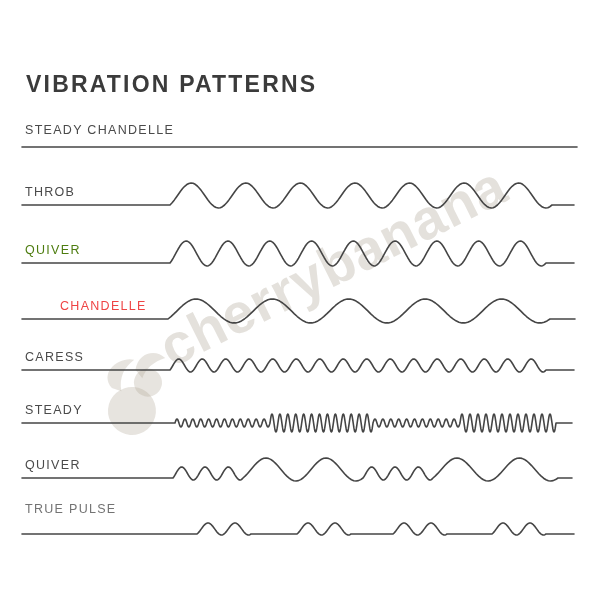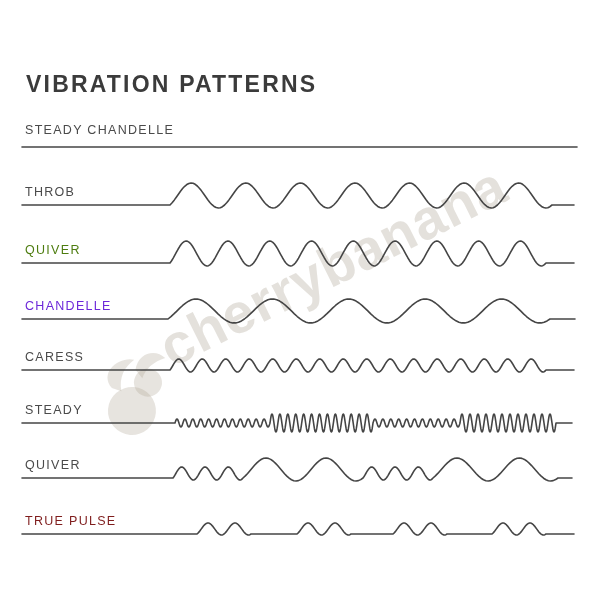--- a/index.html
+++ b/index.html
@@ -82,20 +82,20 @@
       <path d="M22.00 370.00L170.00 370.00L170.00 370.00L170.90 368.75L171.81 367.30L172.71 365.76L173.62 364.20L174.52 362.71L175.42 361.39L176.33 360.30L177.23 359.52L178.13 359.08L179.04 359.02L179.94 359.34L180.85 360.01L181.75 361.00L182.65 362.25L183.56 363.70L184.46 365.24L185.37 366.80L186.27 368.29L187.17 369.61L188.08 370.70L188.98 371.48L189.88 371.92L190.79 371.98L191.69 371.66L192.60 370.99L193.50 370.00L194.40 368.75L195.31 367.30L196.21 365.76L197.12 364.20L198.02 362.71L198.92 361.39L199.83 360.30L200.73 359.52L201.63 359.08L202.54 359.02L203.44 359.34L204.35 360.01L205.25 361.00L206.15 362.25L207.06 363.70L207.96 365.24L208.87 366.80L209.77 368.29L210.67 369.61L211.58 370.70L212.48 371.48L213.38 371.92L214.29 371.98L215.19 371.66L216.10 370.99L217.00 370.00L217.90 368.75L218.81 367.30L219.71 365.76L220.62 364.20L221.52 362.71L222.42 361.39L223.33 360.30L224.23 359.52L225.13 359.08L226.04 359.02L226.94 359.34L227.85 360.01L228.75 361.00L229.65 362.25L230.56 363.70L231.46 365.24L232.37 366.80L233.27 368.29L234.17 369.61L235.08 370.70L235.98 371.48L236.88 371.92L237.79 371.98L238.69 371.66L239.60 370.99L240.50 370.00L241.40 368.75L242.31 367.30L243.21 365.76L244.12 364.20L245.02 362.71L245.92 361.39L246.83 360.30L247.73 359.52L248.63 359.08L249.54 359.02L250.44 359.34L251.35 360.01L252.25 361.00L253.15 362.25L254.06 363.70L254.96 365.24L255.87 366.80L256.77 368.29L257.67 369.61L258.58 370.70L259.48 371.48L260.38 371.92L261.29 371.98L262.19 371.66L263.10 370.99L264.00 370.00L264.90 368.75L265.81 367.30L266.71 365.76L267.62 364.20L268.52 362.71L269.42 361.39L270.33 360.30L271.23 359.52L272.13 359.08L273.04 359.02L273.94 359.34L274.85 360.01L275.75 361.00L276.65 362.25L277.56 363.70L278.46 365.24L279.37 366.80L280.27 368.29L281.17 369.61L282.08 370.70L282.98 371.48L283.88 371.92L284.79 371.98L285.69 371.66L286.60 370.99L287.50 370.00L288.40 368.75L289.31 367.30L290.21 365.76L291.12 364.20L292.02 362.71L292.92 361.39L293.83 360.30L294.73 359.52L295.63 359.08L296.54 359.02L297.44 359.34L298.35 360.01L299.25 361.00L300.15 362.25L301.06 363.70L301.96 365.24L302.87 366.80L303.77 368.29L304.67 369.61L305.58 370.70L306.48 371.48L307.38 371.92L308.29 371.98L309.19 371.66L310.10 370.99L311.00 370.00L311.90 368.75L312.81 367.30L313.71 365.76L314.62 364.20L315.52 362.71L316.42 361.39L317.33 360.30L318.23 359.52L319.13 359.08L320.04 359.02L320.94 359.34L321.85 360.01L322.75 361.00L323.65 362.25L324.56 363.70L325.46 365.24L326.37 366.80L327.27 368.29L328.17 369.61L329.08 370.70L329.98 371.48L330.88 371.92L331.79 371.98L332.69 371.66L333.60 370.99L334.50 370.00L335.40 368.75L336.31 367.30L337.21 365.76L338.12 364.20L339.02 362.71L339.92 361.39L340.83 360.30L341.73 359.52L342.63 359.08L343.54 359.02L344.44 359.34L345.35 360.01L346.25 361.00L347.15 362.25L348.06 363.70L348.96 365.24L349.87 366.80L350.77 368.29L351.67 369.61L352.58 370.70L353.48 371.48L354.38 371.92L355.29 371.98L356.19 371.66L357.10 370.99L358.00 370.00L358.90 368.75L359.81 367.30L360.71 365.76L361.62 364.20L362.52 362.71L363.42 361.39L364.33 360.30L365.23 359.52L366.13 359.08L367.04 359.02L367.94 359.34L368.85 360.01L369.75 361.00L370.65 362.25L371.56 363.70L372.46 365.24L373.37 366.80L374.27 368.29L375.17 369.61L376.08 370.70L376.98 371.48L377.88 371.92L378.79 371.98L379.69 371.66L380.60 370.99L381.50 370.00L382.40 368.75L383.31 367.30L384.21 365.76L385.12 364.20L386.02 362.71L386.92 361.39L387.83 360.30L388.73 359.52L389.63 359.08L390.54 359.02L391.44 359.34L392.35 360.01L393.25 361.00L394.15 362.25L395.06 363.70L395.96 365.24L396.87 366.80L397.77 368.29L398.67 369.61L399.58 370.70L400.48 371.48L401.38 371.92L402.29 371.98L403.19 371.66L404.10 370.99L405.00 370.00L405.90 368.75L406.81 367.30L407.71 365.76L408.62 364.20L409.52 362.71L410.42 361.39L411.33 360.30L412.23 359.52L413.13 359.08L414.04 359.02L414.94 359.34L415.85 360.01L416.75 361.00L417.65 362.25L418.56 363.70L419.46 365.24L420.37 366.80L421.27 368.29L422.17 369.61L423.08 370.70L423.98 371.48L424.88 371.92L425.79 371.98L426.69 371.66L427.60 370.99L428.50 370.00L429.40 368.75L430.31 367.30L431.21 365.76L432.12 364.20L433.02 362.71L433.92 361.39L434.83 360.30L435.73 359.52L436.63 359.08L437.54 359.02L438.44 359.34L439.35 360.01L440.25 361.00L441.15 362.25L442.06 363.70L442.96 365.24L443.87 366.80L444.77 368.29L445.67 369.61L446.58 370.70L447.48 371.48L448.38 371.92L449.29 371.98L450.19 371.66L451.10 370.99L452.00 370.00L452.90 368.75L453.81 367.30L454.71 365.76L455.62 364.20L456.52 362.71L457.42 361.39L458.33 360.30L459.23 359.52L460.13 359.08L461.04 359.02L461.94 359.34L462.85 360.01L463.75 361.00L464.65 362.25L465.56 363.70L466.46 365.24L467.37 366.80L468.27 368.29L469.17 369.61L470.08 370.70L470.98 371.48L471.88 371.92L472.79 371.98L473.69 371.66L474.60 370.99L475.50 370.00L476.40 368.75L477.31 367.30L478.21 365.76L479.12 364.20L480.02 362.71L480.92 361.39L481.83 360.30L482.73 359.52L483.63 359.08L484.54 359.02L485.44 359.34L486.35 360.01L487.25 361.00L488.15 362.25L489.06 363.70L489.96 365.24L490.87 366.80L491.77 368.29L492.67 369.61L493.58 370.70L494.48 371.48L495.38 371.92L496.29 371.98L497.19 371.66L498.10 370.99L499.00 370.00L499.90 368.75L500.81 367.30L501.71 365.76L502.62 364.20L503.52 362.71L504.42 361.39L505.33 360.30L506.23 359.52L507.13 359.08L508.04 359.02L508.94 359.34L509.85 360.01L510.75 361.00L511.65 362.25L512.56 363.70L513.46 365.24L514.37 366.80L515.27 368.29L516.17 369.61L517.08 370.70L517.98 371.48L518.88 371.92L519.79 371.98L520.69 371.66L521.60 370.99L522.50 370.00L523.40 368.75L524.31 367.30L525.21 365.76L526.12 364.20L527.02 362.71L527.92 361.39L528.83 360.30L529.73 359.52L530.63 359.08L531.54 359.02L532.44 359.34L533.35 360.01L534.25 361.00L535.15 362.25L536.06 363.70L536.96 365.24L537.87 366.80L538.77 368.29L539.67 369.61L540.58 370.70L541.48 371.48L542.38 371.92L543.29 371.98L544.19 371.66L545.10 370.99L546.00 370.00L546.00 370.00L574.00 370.00" fill="none" stroke="#454545" stroke-width="1.6" stroke-linecap="round" stroke-linejoin="round"></path>
       <path d="M22.00 423.00L175.00 423.00L175.00 423.00L175.30 422.04L175.61 421.14L175.91 420.35L176.22 419.71L176.52 419.26L176.83 419.03L177.13 419.03L177.44 419.26L177.74 419.71L178.04 420.35L178.35 421.14L178.65 422.04L178.96 423.00L179.26 423.96L179.57 424.86L179.87 425.65L180.18 426.29L180.48 426.74L180.79 426.97L181.09 426.97L181.39 426.74L181.70 426.29L182.00 425.65L182.31 424.86L182.61 423.96L182.92 423.00L183.22 422.04L183.53 421.14L183.83 420.35L184.13 419.71L184.44 419.26L184.74 419.03L185.05 419.03L185.35 419.26L185.66 419.71L185.96 420.35L186.27 421.14L186.57 422.04L186.88 423.00L187.18 423.96L187.48 424.86L187.79 425.65L188.09 426.29L188.40 426.74L188.70 426.97L189.01 426.97L189.31 426.74L189.62 426.29L189.92 425.65L190.22 424.86L190.53 423.96L190.83 423.00L191.14 422.04L191.44 421.14L191.75 420.35L192.05 419.71L192.36 419.26L192.66 419.03L192.96 419.03L193.27 419.26L193.57 419.71L193.88 420.35L194.18 421.14L194.49 422.04L194.79 423.00L195.10 423.96L195.40 424.86L195.71 425.65L196.01 426.29L196.31 426.74L196.62 426.97L196.92 426.97L197.23 426.74L197.53 426.29L197.84 425.65L198.14 424.86L198.45 423.96L198.75 423.00L199.05 422.04L199.36 421.14L199.66 420.35L199.97 419.71L200.27 419.26L200.58 419.03L200.88 419.03L201.19 419.26L201.49 419.71L201.79 420.35L202.10 421.14L202.40 422.04L202.71 423.00L203.01 423.96L203.32 424.86L203.62 425.65L203.93 426.29L204.23 426.74L204.54 426.97L204.84 426.97L205.14 426.74L205.45 426.29L205.75 425.65L206.06 424.86L206.36 423.96L206.67 423.00L206.97 422.04L207.28 421.14L207.58 420.35L207.88 419.71L208.19 419.26L208.49 419.03L208.80 419.03L209.10 419.26L209.41 419.71L209.71 420.35L210.02 421.14L210.32 422.04L210.63 423.00L210.93 423.96L211.23 424.86L211.54 425.65L211.84 426.29L212.15 426.74L212.45 426.97L212.76 426.97L213.06 426.74L213.37 426.29L213.67 425.65L213.97 424.86L214.28 423.96L214.58 423.00L214.89 422.04L215.19 421.14L215.50 420.35L215.80 419.71L216.11 419.26L216.41 419.03L216.71 419.03L217.02 419.26L217.32 419.71L217.63 420.35L217.93 421.14L218.24 422.04L218.54 423.00L218.85 423.96L219.15 424.86L219.46 425.65L219.76 426.29L220.06 426.74L220.37 426.97L220.67 426.97L220.98 426.74L221.28 426.29L221.59 425.65L221.89 424.86L222.20 423.96L222.50 423.00L222.80 422.04L223.11 421.14L223.41 420.35L223.72 419.71L224.02 419.26L224.33 419.03L224.63 419.03L224.94 419.26L225.24 419.71L225.54 420.35L225.85 421.14L226.15 422.04L226.46 423.00L226.76 423.96L227.07 424.86L227.37 425.65L227.68 426.29L227.98 426.74L228.29 426.97L228.59 426.97L228.89 426.74L229.20 426.29L229.50 425.65L229.81 424.86L230.11 423.96L230.42 423.00L230.72 422.04L231.03 421.14L231.33 420.35L231.63 419.71L231.94 419.26L232.24 419.03L232.55 419.03L232.85 419.26L233.16 419.71L233.46 420.35L233.77 421.14L234.07 422.04L234.38 423.00L234.68 423.96L234.98 424.86L235.29 425.65L235.59 426.29L235.90 426.74L236.20 426.97L236.51 426.97L236.81 426.74L237.12 426.29L237.42 425.65L237.72 424.86L238.03 423.96L238.33 423.00L238.64 422.04L238.94 421.14L239.25 420.35L239.55 419.71L239.86 419.26L240.16 419.03L240.46 419.03L240.77 419.26L241.07 419.71L241.38 420.35L241.68 421.14L241.99 422.04L242.29 423.00L242.60 423.96L242.90 424.86L243.21 425.65L243.51 426.29L243.81 426.74L244.12 426.97L244.42 426.97L244.73 426.74L245.03 426.29L245.34 425.65L245.64 424.86L245.95 423.96L246.25 423.00L246.55 422.04L246.86 421.14L247.16 420.35L247.47 419.71L247.77 419.26L248.08 419.03L248.38 419.03L248.69 419.26L248.99 419.71L249.29 420.35L249.60 421.14L249.90 422.04L250.21 423.00L250.51 423.96L250.82 424.86L251.12 425.65L251.43 426.29L251.73 426.74L252.04 426.97L252.34 426.97L252.64 426.74L252.95 426.29L253.25 425.65L253.56 424.86L253.86 423.96L254.17 423.00L254.47 422.04L254.78 421.14L255.08 420.35L255.38 419.71L255.69 419.26L255.99 419.03L256.30 419.03L256.60 419.26L256.91 419.71L257.21 420.35L257.52 421.14L257.82 422.04L258.13 423.00L258.43 423.96L258.73 424.86L259.04 425.65L259.34 426.29L259.65 426.74L259.95 426.97L260.26 426.97L260.56 426.74L260.87 426.29L261.17 425.65L261.47 424.86L261.78 423.96L262.08 423.00L262.39 422.04L262.69 421.14L263.00 420.35L263.30 419.71L263.61 419.26L263.91 419.03L264.21 419.03L264.52 419.26L264.82 419.71L265.13 420.35L265.43 421.14L265.74 422.04L266.04 423.00L266.35 423.96L266.65 424.86L266.96 425.65L267.26 426.29L267.56 426.74L267.87 426.97L268.17 426.97L268.48 426.74L268.78 426.29L269.09 425.65L269.39 424.86L269.70 423.96L270.00 423.00L270.00 423.00L270.30 420.85L270.61 418.82L270.91 417.03L271.22 415.59L271.52 414.58L271.83 414.07L272.13 414.07L272.44 414.58L272.74 415.59L273.05 417.03L273.35 418.82L273.66 420.85L273.96 423.00L274.27 425.15L274.57 427.18L274.88 428.97L275.18 430.41L275.49 431.42L275.79 431.93L276.09 431.93L276.40 431.42L276.70 430.41L277.01 428.97L277.31 427.18L277.62 425.15L277.92 423.00L278.23 420.85L278.53 418.82L278.84 417.03L279.14 415.59L279.45 414.58L279.75 414.07L280.06 414.07L280.36 414.58L280.67 415.59L280.97 417.03L281.28 418.82L281.58 420.85L281.88 423.00L282.19 425.15L282.49 427.18L282.80 428.97L283.10 430.41L283.41 431.42L283.71 431.93L284.02 431.93L284.32 431.42L284.63 430.41L284.93 428.97L285.24 427.18L285.54 425.15L285.85 423.00L286.15 420.85L286.46 418.82L286.76 417.03L287.07 415.59L287.37 414.58L287.67 414.07L287.98 414.07L288.28 414.58L288.59 415.59L288.89 417.03L289.20 418.82L289.50 420.85L289.81 423.00L290.11 425.15L290.42 427.18L290.72 428.97L291.03 430.41L291.33 431.42L291.64 431.93L291.94 431.93L292.25 431.42L292.55 430.41L292.86 428.97L293.16 427.18L293.46 425.15L293.77 423.00L294.07 420.85L294.38 418.82L294.68 417.03L294.99 415.59L295.29 414.58L295.60 414.07L295.90 414.07L296.21 414.58L296.51 415.59L296.82 417.03L297.12 418.82L297.43 420.85L297.73 423.00L298.04 425.15L298.34 427.18L298.64 428.97L298.95 430.41L299.25 431.42L299.56 431.93L299.86 431.93L300.17 431.42L300.47 430.41L300.78 428.97L301.08 427.18L301.39 425.15L301.69 423.00L302.00 420.85L302.30 418.82L302.61 417.03L302.91 415.59L303.22 414.58L303.52 414.07L303.83 414.07L304.13 414.58L304.43 415.59L304.74 417.03L305.04 418.82L305.35 420.85L305.65 423.00L305.96 425.15L306.26 427.18L306.57 428.97L306.87 430.41L307.18 431.42L307.48 431.93L307.79 431.93L308.09 431.42L308.40 430.41L308.70 428.97L309.01 427.18L309.31 425.15L309.62 423.00L309.92 420.85L310.22 418.82L310.53 417.03L310.83 415.59L311.14 414.58L311.44 414.07L311.75 414.07L312.05 414.58L312.36 415.59L312.66 417.03L312.97 418.82L313.27 420.85L313.58 423.00L313.88 425.15L314.19 427.18L314.49 428.97L314.80 430.41L315.10 431.42L315.41 431.93L315.71 431.93L316.01 431.42L316.32 430.41L316.62 428.97L316.93 427.18L317.23 425.15L317.54 423.00L317.84 420.85L318.15 418.82L318.45 417.03L318.76 415.59L319.06 414.58L319.37 414.07L319.67 414.07L319.98 414.58L320.28 415.59L320.59 417.03L320.89 418.82L321.20 420.85L321.50 423.00L321.80 425.15L322.11 427.18L322.41 428.97L322.72 430.41L323.02 431.42L323.33 431.93L323.63 431.93L323.94 431.42L324.24 430.41L324.55 428.97L324.85 427.18L325.16 425.15L325.46 423.00L325.77 420.85L326.07 418.82L326.38 417.03L326.68 415.59L326.99 414.58L327.29 414.07L327.59 414.07L327.90 414.58L328.20 415.59L328.51 417.03L328.81 418.82L329.12 420.85L329.42 423.00L329.73 425.15L330.03 427.18L330.34 428.97L330.64 430.41L330.95 431.42L331.25 431.93L331.56 431.93L331.86 431.42L332.17 430.41L332.47 428.97L332.78 427.18L333.08 425.15L333.38 423.00L333.69 420.85L333.99 418.82L334.30 417.03L334.60 415.59L334.91 414.58L335.21 414.07L335.52 414.07L335.82 414.58L336.13 415.59L336.43 417.03L336.74 418.82L337.04 420.85L337.35 423.00L337.65 425.15L337.96 427.18L338.26 428.97L338.57 430.41L338.87 431.42L339.17 431.93L339.48 431.93L339.78 431.42L340.09 430.41L340.39 428.97L340.70 427.18L341.00 425.15L341.31 423.00L341.61 420.85L341.92 418.82L342.22 417.03L342.53 415.59L342.83 414.58L343.14 414.07L343.44 414.07L343.75 414.58L344.05 415.59L344.36 417.03L344.66 418.82L344.96 420.85L345.27 423.00L345.57 425.15L345.88 427.18L346.18 428.97L346.49 430.41L346.79 431.42L347.10 431.93L347.40 431.93L347.71 431.42L348.01 430.41L348.32 428.97L348.62 427.18L348.93 425.15L349.23 423.00L349.54 420.85L349.84 418.82L350.14 417.03L350.45 415.59L350.75 414.58L351.06 414.07L351.36 414.07L351.67 414.58L351.97 415.59L352.28 417.03L352.58 418.82L352.89 420.85L353.19 423.00L353.50 425.15L353.80 427.18L354.11 428.97L354.41 430.41L354.72 431.42L355.02 431.93L355.33 431.93L355.63 431.42L355.93 430.41L356.24 428.97L356.54 427.18L356.85 425.15L357.15 423.00L357.46 420.85L357.76 418.82L358.07 417.03L358.37 415.59L358.68 414.58L358.98 414.07L359.29 414.07L359.59 414.58L359.90 415.59L360.20 417.03L360.51 418.82L360.81 420.85L361.12 423.00L361.42 425.15L361.72 427.18L362.03 428.97L362.33 430.41L362.64 431.42L362.94 431.93L363.25 431.93L363.55 431.42L363.86 430.41L364.16 428.97L364.47 427.18L364.77 425.15L365.08 423.00L365.38 420.85L365.69 418.82L365.99 417.03L366.30 415.59L366.60 414.58L366.91 414.07L367.21 414.07L367.51 414.58L367.82 415.59L368.12 417.03L368.43 418.82L368.73 420.85L369.04 423.00L369.34 425.15L369.65 427.18L369.95 428.97L370.26 430.41L370.56 431.42L370.87 431.93L371.17 431.93L371.48 431.42L371.78 430.41L372.09 428.97L372.39 427.18L372.70 425.15L373.00 423.00L373.00 423.00L373.30 422.04L373.61 421.14L373.91 420.35L374.22 419.71L374.52 419.26L374.83 419.03L375.13 419.03L375.43 419.26L375.74 419.71L376.04 420.35L376.35 421.14L376.65 422.04L376.95 423.00L377.26 423.96L377.56 424.86L377.87 425.65L378.17 426.29L378.48 426.74L378.78 426.97L379.08 426.97L379.39 426.74L379.69 426.29L380.00 425.65L380.30 424.86L380.60 423.96L380.91 423.00L381.21 422.04L381.52 421.14L381.82 420.35L382.13 419.71L382.43 419.26L382.73 419.03L383.04 419.03L383.34 419.26L383.65 419.71L383.95 420.35L384.26 421.14L384.56 422.04L384.86 423.00L385.17 423.96L385.47 424.86L385.78 425.65L386.08 426.29L386.38 426.74L386.69 426.97L386.99 426.97L387.30 426.74L387.60 426.29L387.91 425.65L388.21 424.86L388.51 423.96L388.82 423.00L389.12 422.04L389.43 421.14L389.73 420.35L390.03 419.71L390.34 419.26L390.64 419.03L390.95 419.03L391.25 419.26L391.56 419.71L391.86 420.35L392.16 421.14L392.47 422.04L392.77 423.00L393.08 423.96L393.38 424.86L393.69 425.65L393.99 426.29L394.29 426.74L394.60 426.97L394.90 426.97L395.21 426.74L395.51 426.29L395.81 425.65L396.12 424.86L396.42 423.96L396.73 423.00L397.03 422.04L397.34 421.14L397.64 420.35L397.94 419.71L398.25 419.26L398.55 419.03L398.86 419.03L399.16 419.26L399.47 419.71L399.77 420.35L400.07 421.14L400.38 422.04L400.68 423.00L400.99 423.96L401.29 424.86L401.59 425.65L401.90 426.29L402.20 426.74L402.51 426.97L402.81 426.97L403.12 426.74L403.42 426.29L403.72 425.65L404.03 424.86L404.33 423.96L404.64 423.00L404.94 422.04L405.24 421.14L405.55 420.35L405.85 419.71L406.16 419.26L406.46 419.03L406.77 419.03L407.07 419.26L407.37 419.71L407.68 420.35L407.98 421.14L408.29 422.04L408.59 423.00L408.90 423.96L409.20 424.86L409.50 425.65L409.81 426.29L410.11 426.74L410.42 426.97L410.72 426.97L411.02 426.74L411.33 426.29L411.63 425.65L411.94 424.86L412.24 423.96L412.55 423.00L412.85 422.04L413.15 421.14L413.46 420.35L413.76 419.71L414.07 419.26L414.37 419.03L414.67 419.03L414.98 419.26L415.28 419.71L415.59 420.35L415.89 421.14L416.20 422.04L416.50 423.00L416.80 423.96L417.11 424.86L417.41 425.65L417.72 426.29L418.02 426.74L418.33 426.97L418.63 426.97L418.93 426.74L419.24 426.29L419.54 425.65L419.85 424.86L420.15 423.96L420.45 423.00L420.76 422.04L421.06 421.14L421.37 420.35L421.67 419.71L421.98 419.26L422.28 419.03L422.58 419.03L422.89 419.26L423.19 419.71L423.50 420.35L423.80 421.14L424.10 422.04L424.41 423.00L424.71 423.96L425.02 424.86L425.32 425.65L425.63 426.29L425.93 426.74L426.23 426.97L426.54 426.97L426.84 426.74L427.15 426.29L427.45 425.65L427.76 424.86L428.06 423.96L428.36 423.00L428.67 422.04L428.97 421.14L429.28 420.35L429.58 419.71L429.88 419.26L430.19 419.03L430.49 419.03L430.80 419.26L431.10 419.71L431.41 420.35L431.71 421.14L432.01 422.04L432.32 423.00L432.62 423.96L432.93 424.86L433.23 425.65L433.53 426.29L433.84 426.74L434.14 426.97L434.45 426.97L434.75 426.74L435.06 426.29L435.36 425.65L435.66 424.86L435.97 423.96L436.27 423.00L436.58 422.04L436.88 421.14L437.19 420.35L437.49 419.71L437.79 419.26L438.10 419.03L438.40 419.03L438.71 419.26L439.01 419.71L439.31 420.35L439.62 421.14L439.92 422.04L440.23 423.00L440.53 423.96L440.84 424.86L441.14 425.65L441.44 426.29L441.75 426.74L442.05 426.97L442.36 426.97L442.66 426.74L442.97 426.29L443.27 425.65L443.57 424.86L443.88 423.96L444.18 423.00L444.49 422.04L444.79 421.14L445.09 420.35L445.40 419.71L445.70 419.26L446.01 419.03L446.31 419.03L446.62 419.26L446.92 419.71L447.22 420.35L447.53 421.14L447.83 422.04L448.14 423.00L448.44 423.96L448.74 424.86L449.05 425.65L449.35 426.29L449.66 426.74L449.96 426.97L450.27 426.97L450.57 426.74L450.87 426.29L451.18 425.65L451.48 424.86L451.79 423.96L452.09 423.00L452.40 422.04L452.70 421.14L453.00 420.35L453.31 419.71L453.61 419.26L453.92 419.03L454.22 419.03L454.52 419.26L454.83 419.71L455.13 420.35L455.44 421.14L455.74 422.04L456.05 423.00L456.35 423.96L456.65 424.86L456.96 425.65L457.26 426.29L457.57 426.74L457.87 426.97L458.17 426.97L458.48 426.74L458.78 426.29L459.09 425.65L459.39 424.86L459.70 423.96L460.00 423.00L460.00 423.00L460.31 420.85L460.62 418.82L460.92 417.03L461.23 415.59L461.54 414.58L461.85 414.07L462.15 414.07L462.46 414.58L462.77 415.59L463.08 417.03L463.38 418.82L463.69 420.85L464.00 423.00L464.31 425.15L464.62 427.18L464.92 428.97L465.23 430.41L465.54 431.42L465.85 431.93L466.15 431.93L466.46 431.42L466.77 430.41L467.08 428.97L467.38 427.18L467.69 425.15L468.00 423.00L468.31 420.85L468.62 418.82L468.92 417.03L469.23 415.59L469.54 414.58L469.85 414.07L470.15 414.07L470.46 414.58L470.77 415.59L471.08 417.03L471.38 418.82L471.69 420.85L472.00 423.00L472.31 425.15L472.62 427.18L472.92 428.97L473.23 430.41L473.54 431.42L473.85 431.93L474.15 431.93L474.46 431.42L474.77 430.41L475.08 428.97L475.38 427.18L475.69 425.15L476.00 423.00L476.31 420.85L476.62 418.82L476.92 417.03L477.23 415.59L477.54 414.58L477.85 414.07L478.15 414.07L478.46 414.58L478.77 415.59L479.08 417.03L479.38 418.82L479.69 420.85L480.00 423.00L480.31 425.15L480.62 427.18L480.92 428.97L481.23 430.41L481.54 431.42L481.85 431.93L482.15 431.93L482.46 431.42L482.77 430.41L483.08 428.97L483.38 427.18L483.69 425.15L484.00 423.00L484.31 420.85L484.62 418.82L484.92 417.03L485.23 415.59L485.54 414.58L485.85 414.07L486.15 414.07L486.46 414.58L486.77 415.59L487.08 417.03L487.38 418.82L487.69 420.85L488.00 423.00L488.31 425.15L488.62 427.18L488.92 428.97L489.23 430.41L489.54 431.42L489.85 431.93L490.15 431.93L490.46 431.42L490.77 430.41L491.08 428.97L491.38 427.18L491.69 425.15L492.00 423.00L492.31 420.85L492.62 418.82L492.92 417.03L493.23 415.59L493.54 414.58L493.85 414.07L494.15 414.07L494.46 414.58L494.77 415.59L495.08 417.03L495.38 418.82L495.69 420.85L496.00 423.00L496.31 425.15L496.62 427.18L496.92 428.97L497.23 430.41L497.54 431.42L497.85 431.93L498.15 431.93L498.46 431.42L498.77 430.41L499.08 428.97L499.38 427.18L499.69 425.15L500.00 423.00L500.31 420.85L500.62 418.82L500.92 417.03L501.23 415.59L501.54 414.58L501.85 414.07L502.15 414.07L502.46 414.58L502.77 415.59L503.08 417.03L503.38 418.82L503.69 420.85L504.00 423.00L504.31 425.15L504.62 427.18L504.92 428.97L505.23 430.41L505.54 431.42L505.85 431.93L506.15 431.93L506.46 431.42L506.77 430.41L507.08 428.97L507.38 427.18L507.69 425.15L508.00 423.00L508.31 420.85L508.62 418.82L508.92 417.03L509.23 415.59L509.54 414.58L509.85 414.07L510.15 414.07L510.46 414.58L510.77 415.59L511.08 417.03L511.38 418.82L511.69 420.85L512.00 423.00L512.31 425.15L512.62 427.18L512.92 428.97L513.23 430.41L513.54 431.42L513.85 431.93L514.15 431.93L514.46 431.42L514.77 430.41L515.08 428.97L515.38 427.18L515.69 425.15L516.00 423.00L516.31 420.85L516.62 418.82L516.92 417.03L517.23 415.59L517.54 414.58L517.85 414.07L518.15 414.07L518.46 414.58L518.77 415.59L519.08 417.03L519.38 418.82L519.69 420.85L520.00 423.00L520.31 425.15L520.62 427.18L520.92 428.97L521.23 430.41L521.54 431.42L521.85 431.93L522.15 431.93L522.46 431.42L522.77 430.41L523.08 428.97L523.38 427.18L523.69 425.15L524.00 423.00L524.31 420.85L524.62 418.82L524.92 417.03L525.23 415.59L525.54 414.58L525.85 414.07L526.15 414.07L526.46 414.58L526.77 415.59L527.08 417.03L527.38 418.82L527.69 420.85L528.00 423.00L528.31 425.15L528.62 427.18L528.92 428.97L529.23 430.41L529.54 431.42L529.85 431.93L530.15 431.93L530.46 431.42L530.77 430.41L531.08 428.97L531.38 427.18L531.69 425.15L532.00 423.00L532.31 420.85L532.62 418.82L532.92 417.03L533.23 415.59L533.54 414.58L533.85 414.07L534.15 414.07L534.46 414.58L534.77 415.59L535.08 417.03L535.38 418.82L535.69 420.85L536.00 423.00L536.31 425.15L536.62 427.18L536.92 428.97L537.23 430.41L537.54 431.42L537.85 431.93L538.15 431.93L538.46 431.42L538.77 430.41L539.08 428.97L539.38 427.18L539.69 425.15L540.00 423.00L540.31 420.85L540.62 418.82L540.92 417.03L541.23 415.59L541.54 414.58L541.85 414.07L542.15 414.07L542.46 414.58L542.77 415.59L543.08 417.03L543.38 418.82L543.69 420.85L544.00 423.00L544.31 425.15L544.62 427.18L544.92 428.97L545.23 430.41L545.54 431.42L545.85 431.93L546.15 431.93L546.46 431.42L546.77 430.41L547.08 428.97L547.38 427.18L547.69 425.15L548.00 423.00L548.31 420.85L548.62 418.82L548.92 417.03L549.23 415.59L549.54 414.58L549.85 414.07L550.15 414.07L550.46 414.58L550.77 415.59L551.08 417.03L551.38 418.82L551.69 420.85L552.00 423.00L552.31 425.15L552.62 427.18L552.92 428.97L553.23 430.41L553.54 431.42L553.85 431.93L554.15 431.93L554.46 431.42L554.77 430.41L555.08 428.97L555.38 427.18L555.69 425.15L556.00 423.00L556.00 423.00L572.00 423.00" fill="none" stroke="#454545" stroke-width="1.6" stroke-linecap="round" stroke-linejoin="round"></path>
       <path d="M22.00 478.00L173.00 478.00L173.00 478.00L173.90 476.75L174.79 475.30L175.69 473.76L176.59 472.20L177.49 470.71L178.38 469.39L179.28 468.30L180.18 467.52L181.08 467.08L181.97 467.02L182.87 467.34L183.77 468.01L184.67 469.00L185.56 470.25L186.46 471.70L187.36 473.24L188.26 474.80L189.15 476.29L190.05 477.61L190.95 478.70L191.85 479.48L192.74 479.92L193.64 479.98L194.54 479.66L195.44 478.99L196.33 478.00L197.23 476.75L198.13 475.30L199.03 473.76L199.92 472.20L200.82 470.71L201.72 469.39L202.62 468.30L203.51 467.52L204.41 467.08L205.31 467.02L206.21 467.34L207.10 468.01L208.00 469.00L208.90 470.25L209.79 471.70L210.69 473.24L211.59 474.80L212.49 476.29L213.38 477.61L214.28 478.70L215.18 479.48L216.08 479.92L216.97 479.98L217.87 479.66L218.77 478.99L219.67 478.00L220.56 476.75L221.46 475.30L222.36 473.76L223.26 472.20L224.15 470.71L225.05 469.39L225.95 468.30L226.85 467.52L227.74 467.08L228.64 467.02L229.54 467.34L230.44 468.01L231.33 469.00L232.23 470.25L233.13 471.70L234.03 473.24L234.92 474.80L235.82 476.29L236.72 477.61L237.62 478.70L238.51 479.48L239.41 479.92L240.31 479.98L241.21 479.66L242.10 478.99L243.00 478.00L243.00 478.00L245.31 475.90L247.62 473.43L249.92 470.73L252.23 467.95L254.54 465.27L256.85 462.84L259.15 460.79L261.46 459.24L263.77 458.30L266.08 458.00L268.38 458.37L270.69 459.39L273.00 461.00L275.31 463.10L277.62 465.57L279.92 468.27L282.23 471.05L284.54 473.73L286.85 476.16L289.15 478.21L291.46 479.76L293.77 480.70L296.08 481.00L298.38 480.63L300.69 479.61L303.00 478.00L305.31 475.90L307.62 473.43L309.92 470.73L312.23 467.95L314.54 465.27L316.85 462.84L319.15 460.79L321.46 459.24L323.77 458.30L326.08 458.00L328.38 458.37L330.69 459.39L333.00 461.00L335.31 463.10L337.62 465.57L339.92 468.27L342.23 471.05L344.54 473.73L346.85 476.16L349.15 478.21L351.46 479.76L353.77 480.70L356.08 481.00L358.38 480.63L360.69 479.61L363.00 478.00L363.00 478.00L363.90 476.75L364.79 475.30L365.69 473.76L366.59 472.20L367.49 470.71L368.38 469.39L369.28 468.30L370.18 467.52L371.08 467.08L371.97 467.02L372.87 467.34L373.77 468.01L374.67 469.00L375.56 470.25L376.46 471.70L377.36 473.24L378.26 474.80L379.15 476.29L380.05 477.61L380.95 478.70L381.85 479.48L382.74 479.92L383.64 479.98L384.54 479.66L385.44 478.99L386.33 478.00L387.23 476.75L388.13 475.30L389.03 473.76L389.92 472.20L390.82 470.71L391.72 469.39L392.62 468.30L393.51 467.52L394.41 467.08L395.31 467.02L396.21 467.34L397.10 468.01L398.00 469.00L398.90 470.25L399.79 471.70L400.69 473.24L401.59 474.80L402.49 476.29L403.38 477.61L404.28 478.70L405.18 479.48L406.08 479.92L406.97 479.98L407.87 479.66L408.77 478.99L409.67 478.00L410.56 476.75L411.46 475.30L412.36 473.76L413.26 472.20L414.15 470.71L415.05 469.39L415.95 468.30L416.85 467.52L417.74 467.08L418.64 467.02L419.54 467.34L420.44 468.01L421.33 469.00L422.23 470.25L423.13 471.70L424.03 473.24L424.92 474.80L425.82 476.29L426.72 477.61L427.62 478.70L428.51 479.48L429.41 479.92L430.31 479.98L431.21 479.66L432.10 478.99L433.00 478.00L433.00 478.00L435.40 475.90L437.81 473.43L440.21 470.73L442.62 467.95L445.02 465.27L447.42 462.84L449.83 460.79L452.23 459.24L454.63 458.30L457.04 458.00L459.44 458.37L461.85 459.39L464.25 461.00L466.65 463.10L469.06 465.57L471.46 468.27L473.87 471.05L476.27 473.73L478.67 476.16L481.08 478.21L483.48 479.76L485.88 480.70L488.29 481.00L490.69 480.63L493.10 479.61L495.50 478.00L497.90 475.90L500.31 473.43L502.71 470.73L505.12 467.95L507.52 465.27L509.92 462.84L512.33 460.79L514.73 459.24L517.13 458.30L519.54 458.00L521.94 458.37L524.35 459.39L526.75 461.00L529.15 463.10L531.56 465.57L533.96 468.27L536.37 471.05L538.77 473.73L541.17 476.16L543.58 478.21L545.98 479.76L548.38 480.70L550.79 481.00L553.19 480.63L555.60 479.61L558.00 478.00L558.00 478.00L572.00 478.00" fill="none" stroke="#454545" stroke-width="1.6" stroke-linecap="round" stroke-linejoin="round"></path>
       <path d="M22.00 534.00L197.00 534.00L197.00 534.00L198.04 533.06L199.08 531.89L200.12 530.54L201.15 529.11L202.19 527.67L203.23 526.31L204.27 525.10L205.31 524.13L206.35 523.43L207.38 523.06L208.42 523.03L209.46 523.35L210.50 524.00L211.54 524.94L212.58 526.11L213.62 527.46L214.65 528.89L215.69 530.33L216.73 531.69L217.77 532.90L218.81 533.87L219.85 534.57L220.88 534.94L221.92 534.97L222.96 534.65L224.00 534.00L225.04 533.06L226.08 531.89L227.12 530.54L228.15 529.11L229.19 527.67L230.23 526.31L231.27 525.10L232.31 524.13L233.35 523.43L234.38 523.06L235.42 523.03L236.46 523.35L237.50 524.00L238.54 524.94L239.58 526.11L240.62 527.46L241.65 528.89L242.69 530.33L243.73 531.69L244.77 532.90L245.81 533.87L246.85 534.57L247.88 534.94L248.92 534.97L249.96 534.65L251.00 534.00L251.00 534.00L297.00 534.00L297.00 534.00L298.04 533.06L299.08 531.89L300.12 530.54L301.15 529.11L302.19 527.67L303.23 526.31L304.27 525.10L305.31 524.13L306.35 523.43L307.38 523.06L308.42 523.03L309.46 523.35L310.50 524.00L311.54 524.94L312.58 526.11L313.62 527.46L314.65 528.89L315.69 530.33L316.73 531.69L317.77 532.90L318.81 533.87L319.85 534.57L320.88 534.94L321.92 534.97L322.96 534.65L324.00 534.00L325.04 533.06L326.08 531.89L327.12 530.54L328.15 529.11L329.19 527.67L330.23 526.31L331.27 525.10L332.31 524.13L333.35 523.43L334.38 523.06L335.42 523.03L336.46 523.35L337.50 524.00L338.54 524.94L339.58 526.11L340.62 527.46L341.65 528.89L342.69 530.33L343.73 531.69L344.77 532.90L345.81 533.87L346.85 534.57L347.88 534.94L348.92 534.97L349.96 534.65L351.00 534.00L351.00 534.00L393.00 534.00L393.00 534.00L394.04 533.06L395.08 531.89L396.12 530.54L397.15 529.11L398.19 527.67L399.23 526.31L400.27 525.10L401.31 524.13L402.35 523.43L403.38 523.06L404.42 523.03L405.46 523.35L406.50 524.00L407.54 524.94L408.58 526.11L409.62 527.46L410.65 528.89L411.69 530.33L412.73 531.69L413.77 532.90L414.81 533.87L415.85 534.57L416.88 534.94L417.92 534.97L418.96 534.65L420.00 534.00L421.04 533.06L422.08 531.89L423.12 530.54L424.15 529.11L425.19 527.67L426.23 526.31L427.27 525.10L428.31 524.13L429.35 523.43L430.38 523.06L431.42 523.03L432.46 523.35L433.50 524.00L434.54 524.94L435.58 526.11L436.62 527.46L437.65 528.89L438.69 530.33L439.73 531.69L440.77 532.90L441.81 533.87L442.85 534.57L443.88 534.94L444.92 534.97L445.96 534.65L447.00 534.00L447.00 534.00L492.00 534.00L492.00 534.00L493.04 533.06L494.08 531.89L495.12 530.54L496.15 529.11L497.19 527.67L498.23 526.31L499.27 525.10L500.31 524.13L501.35 523.43L502.38 523.06L503.42 523.03L504.46 523.35L505.50 524.00L506.54 524.94L507.58 526.11L508.62 527.46L509.65 528.89L510.69 530.33L511.73 531.69L512.77 532.90L513.81 533.87L514.85 534.57L515.88 534.94L516.92 534.97L517.96 534.65L519.00 534.00L520.04 533.06L521.08 531.89L522.12 530.54L523.15 529.11L524.19 527.67L525.23 526.31L526.27 525.10L527.31 524.13L528.35 523.43L529.38 523.06L530.42 523.03L531.46 523.35L532.50 524.00L533.54 524.94L534.58 526.11L535.62 527.46L536.65 528.89L537.69 530.33L538.73 531.69L539.77 532.90L540.81 533.87L541.85 534.57L542.88 534.94L543.92 534.97L544.96 534.65L546.00 534.00L546.00 534.00L574.00 534.00" fill="none" stroke="#454545" stroke-width="1.6" stroke-linecap="round" stroke-linejoin="round"></path>
     </svg>
 
   <div id="labels">
       <div class="pattern-label" style="top: 123px; color: rgb(74, 74, 74);">STEADY CHANDELLE</div>
       <div class="pattern-label" style="top: 185px; color: rgb(74, 74, 74);">THROB</div>
       <div class="pattern-label" style="top: 243px; color: #4d7c0f;">QUIVER</div>
-      <div class="pattern-label" style="top: 299px; color: #6d28d9;">CHANDELLE</div>
+      <div class="pattern-label" style="top: 299px; color: #ef4444; margin-left: 35px;">CHANDELLE</div>
       <div class="pattern-label" style="top: 350px; color: rgb(74, 74, 74);">CARESS</div>
       <div class="pattern-label" style="top: 403px; color: rgb(74, 74, 74);">STEADY</div>
       <div class="pattern-label" style="top: 458px; color: rgb(74, 74, 74);">QUIVER</div>
-      <div class="pattern-label" style="top: 514px; color: #7f1d1d;">TRUE PULSE</div>
+      <div class="pattern-label" style="top: 502px; color: #737373;">TRUE PULSE</div>
     </div>
 
 </div>
 
 </body></html>

